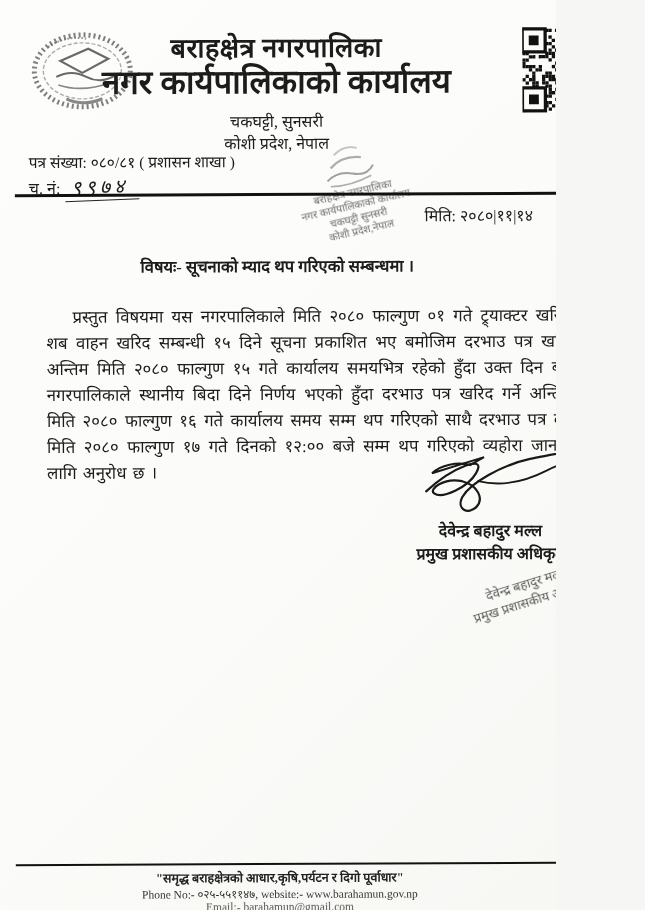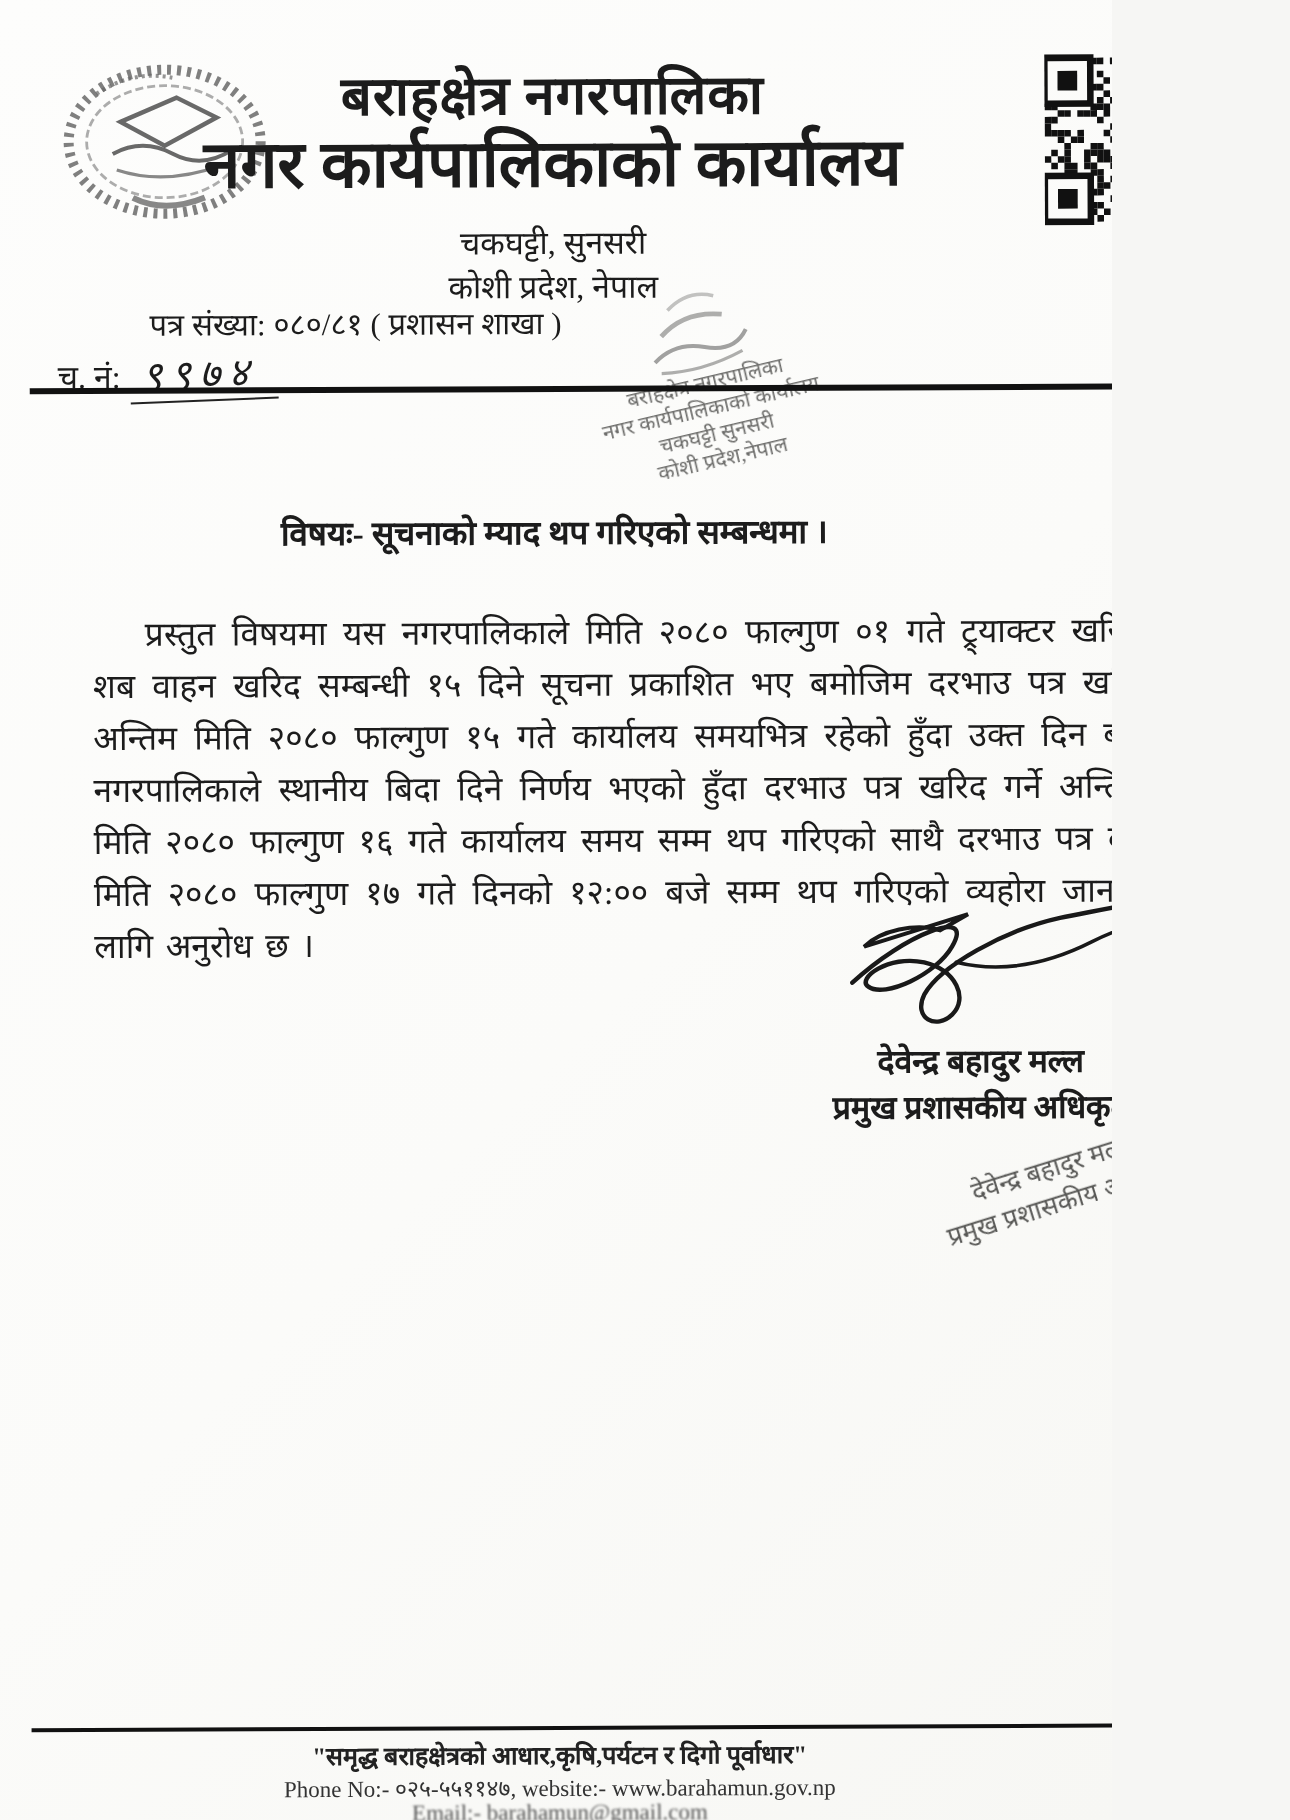--- a/index.html
+++ b/index.html
@@ -17,21 +17,21 @@
   
   .emblem{position:absolute;left:28px;top:26px;width:112px;height:90px;}
   .qr{position:absolute;left:524px;top:28px;width:82px;height:86px;}
   .h-title1{position:absolute;left:0;top:28px;width:100%;text-align:center;
     font-size:27px;font-weight:bold;letter-spacing:.5px;}
   .h-title2{position:absolute;left:0;top:58px;width:100%;text-align:center;
     font-size:33px;font-weight:bold;}
   .h-sub1{position:absolute;left:0;top:110px;width:100%;text-align:center;font-size:16px;}
   .h-sub2{position:absolute;left:0;top:132px;width:100%;text-align:center;font-size:16px;}
   
-  .ref1{position:absolute;left:30px;top:150px;font-size:15.5px;margin-left:46px;}
+  .ref1{position:absolute;left:30px;top:150px;font-size:15.5px;}
   .ref2{position:absolute;left:30px;top:172px;font-size:16px;}
   .disp-no{
     display:inline-block;font-family:"DejaVu Sans","Liberation Sans",sans-serif;
     font-style:italic;font-size:20px;letter-spacing:4px;
     transform:rotate(-2deg);padding:0 10px 0 6px;border-bottom:1.5px solid #222;
   }
   .rule-top{position:absolute;left:16px;top:193px;width:629px;height:2.6px;background:#111;}
   
   .stamp{
     position:absolute;left:276px;top:142px;width:160px;height:120px;
@@ -339,20 +339,21 @@
       <path d="M10 40 Q30 44 52 38" fill="none" stroke="#5a5a58" stroke-width="1.6" opacity=".6"></path>
     </svg>
     <div class="ln">बराहक्षेत्र नगरपालिका</div>
     <div class="ln">नगर कार्यपालिकाको कार्यालय</div>
     <div class="ln">चकघट्टी सुनसरी</div>
     <div class="ln">कोशी प्रदेश,नेपाल</div>
   </div>
 
   <div class="rule-top"></div>
 
+  <div class="date1">मिति: २०८०|११|१४</div>
 
   <div class="subject">विषयः- सूचनाको म्याद थप गरिएको सम्बन्धमा ।</div>
 
   <div class="body-text">प्रस्तुत विषयमा यस नगरपालिकाले मिति २०८० फाल्गुण ०१ गते ट्र्याक्टर खरिद तथा शब वाहन खरिद सम्बन्धी १५ दिने सूचना प्रकाशित भए बमोजिम दरभाउ पत्र खरिद गर्ने अन्तिम मिति २०८० फाल्गुण १५ गते कार्यालय समयभित्र रहेको हुँदा उक्त दिन बराहक्षेत्र नगरपालिकाले स्थानीय बिदा दिने निर्णय भएको हुँदा दरभाउ पत्र खरिद गर्ने अन्तिम दिन मिति २०८० फाल्गुण १६ गते कार्यालय समय सम्म थप गरिएको साथै दरभाउ पत्र दर्ता गर्ने मिति २०८० फाल्गुण १७ गते दिनको १२:०० बजे सम्म थप गरिएको व्यहोरा जानकारीका लागि अनुरोध छ ।</div>
 
   <svg class="sig-svg" viewBox="0 0 190 84">
     <path d="M8 44 C34 20 70 6 58 26 C50 40 24 52 16 46 C10 42 26 30 44 34
              C60 38 66 52 58 60 C50 68 38 62 44 50 C52 36 84 18 112 12
              C134 8 150 4 176 2" fill="none" stroke="#191919" stroke-width="2.2" stroke-linecap="round"></path>
     <path d="M52 18 C40 14 22 18 14 26 L66 10 Z" fill="none" stroke="#191919" stroke-width="2"></path>

